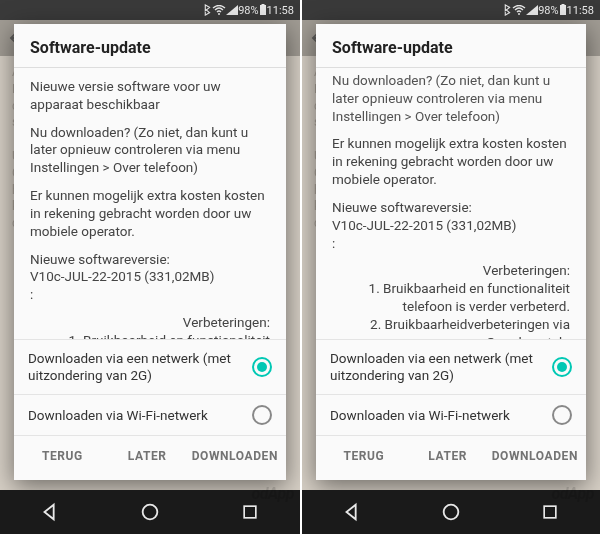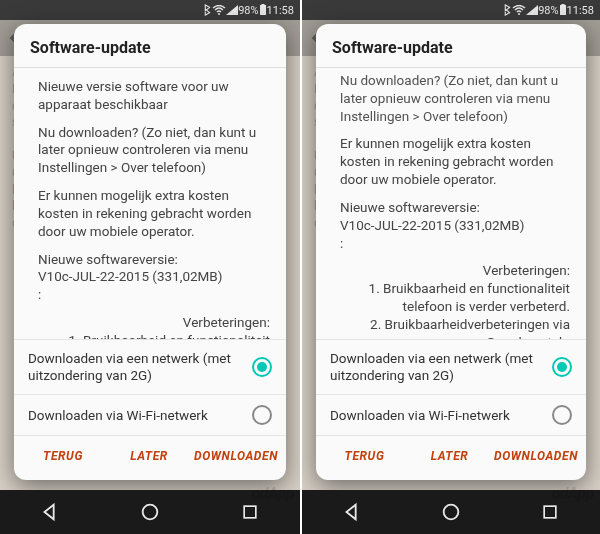--- a/index.html
+++ b/index.html
@@ -63,41 +63,41 @@
     overflow: hidden;
     white-space: pre-line;
   }
 
   
   .dialog {
     position: absolute;
     top: 24px; left: 14px; right: 14px;
     bottom: 54px;
     background: #fafafa;
-    border-radius: 12px;
+    border-radius: 0;
     box-shadow: 0 6px 24px rgba(0,0,0,0.5);
     display: flex;
     flex-direction: column;
   }
   .dlg-title {
     font-weight: 700;
     font-size: 16px;
     color: #222;
     padding: 14px 16px 10px 16px;
   }
   .dlg-divider { height: 1px; background: #ddd; }
   .dlg-body {
     flex: 1;
     overflow: hidden;
     padding: 10px 16px 4px 16px;
     font-size: 13.5px;
     color: #444;
     line-height: 1.32;
   }
-  .dlg-body p { margin-bottom: 10px; white-space: pre-line; margin-left: 8px; }
+  .dlg-body p { margin-bottom: 10px; white-space: pre-line; }
   .dlg-body p:last-child { margin-bottom: 0; text-align: right; }
 
   .radio-row {
     display: flex;
     align-items: center;
     padding: 10px 14px;
     gap: 16px;
     border-top: 1px solid #e4e4e4;
   }
   .radio-text {
@@ -126,25 +126,24 @@
     display: flex;
     border-top: 1px solid #e4e4e4;
     padding: 8px 6px 10px 6px;
   }
   .dlg-actions .btn {
     flex: 1;
     text-align: center;
     font-size: 12px;
     font-weight: 700;
     letter-spacing: 0.6px;
-    color: #c2410c;
+    color: #737373;
     padding: 6px 2px;
     line-height: 1.15;
     cursor: pointer;
-    font-style: italic;
   }
 
   
   .navbar {
     position: absolute;
     bottom: 0; left: 0; right: 0;
     height: 44px;
     background: #1a1a1a;
     display: flex;
     align-items: center;

